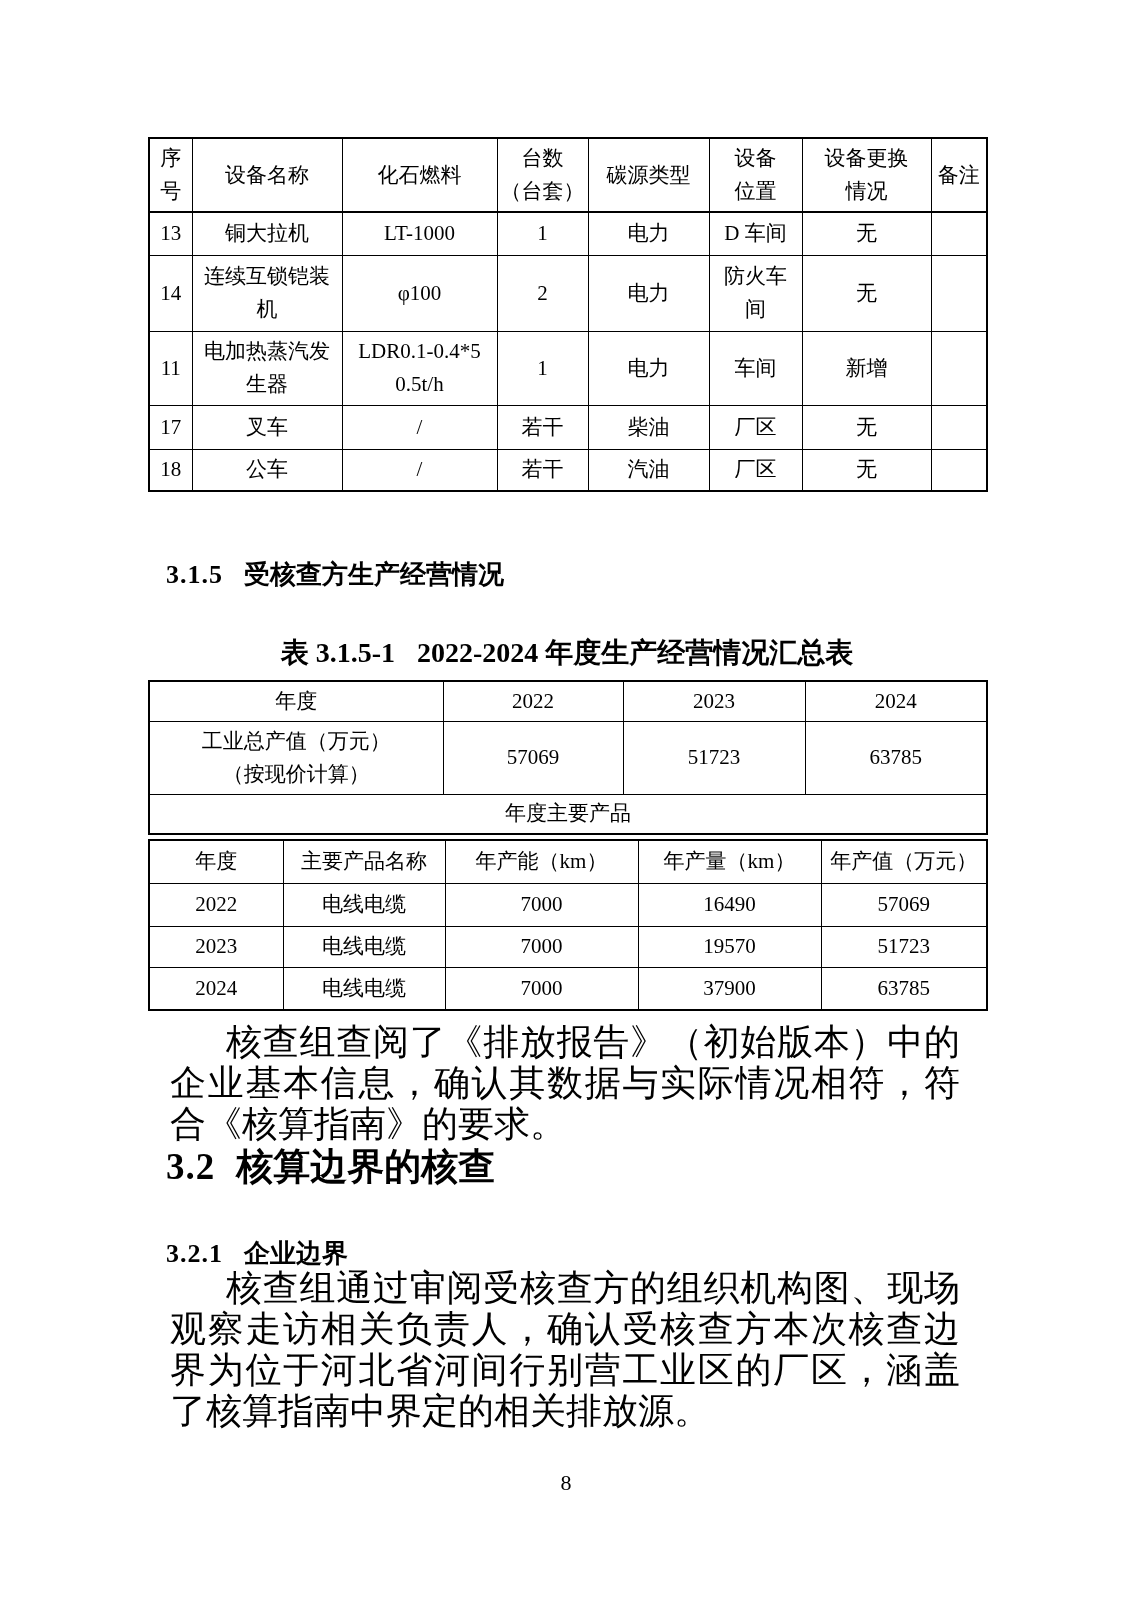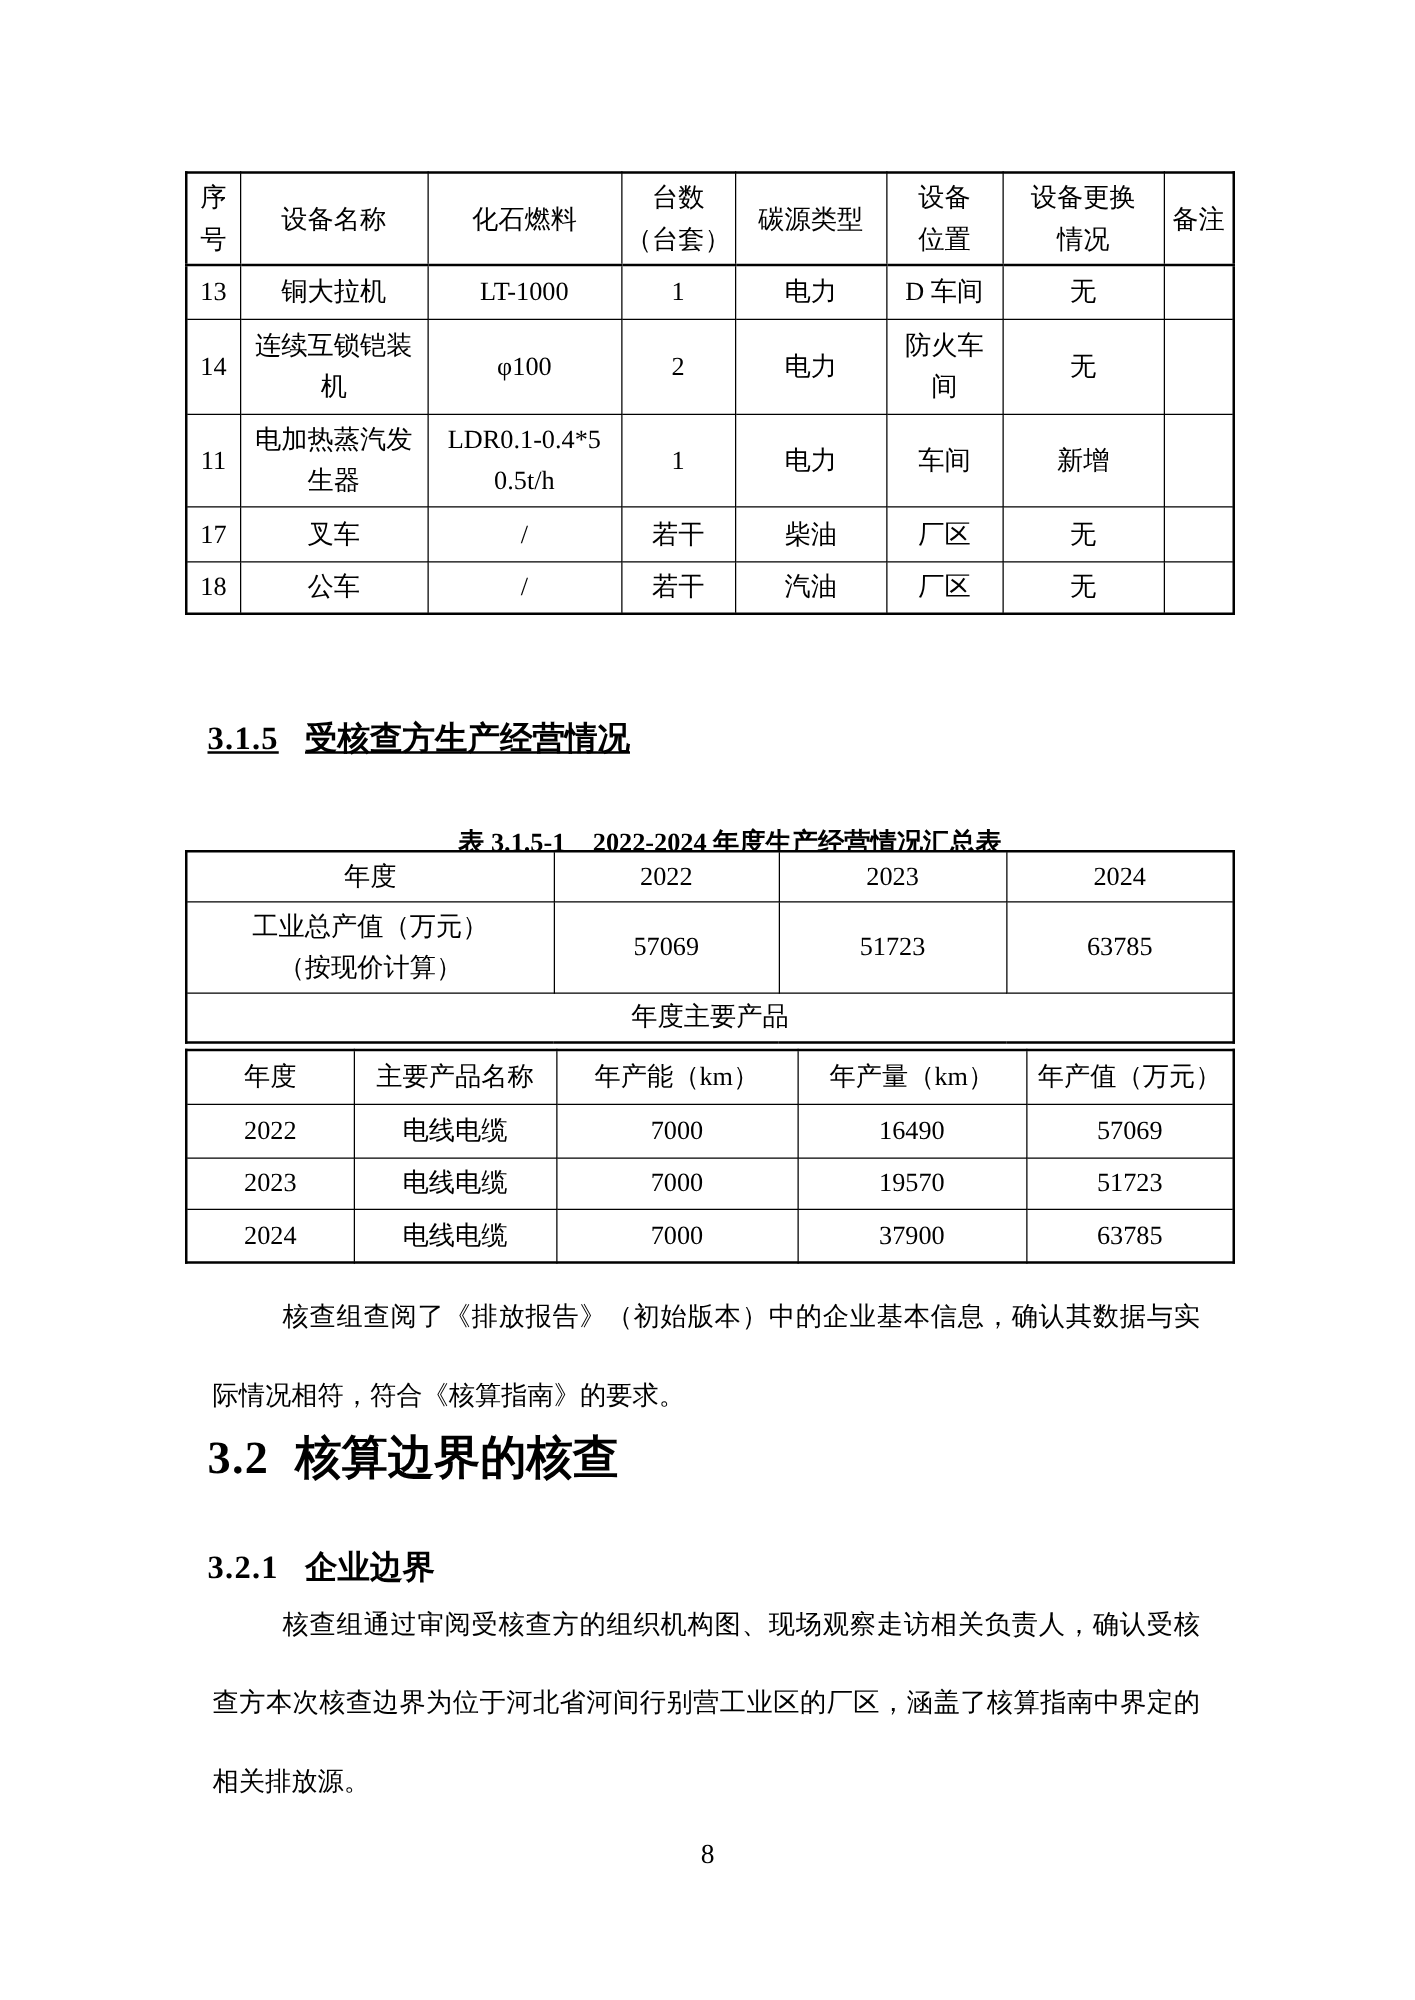--- a/index.html
+++ b/index.html
@@ -41,44 +41,43 @@
   
   .heading {
     position: absolute;
     left: 166px;
     font-weight: bold;
     font-size: 26px;
     line-height: 34px;
     white-space: nowrap;
   }
   .heading .num { margin-right: 21px; letter-spacing: 1px; }
-  #h-315 { top: 574px; text-decoration: underline; }
+  #h-315 { top: 558px; }
   #h-32  { top: 1145px; font-size: 37px; line-height: 44px; }
   #h-321 { top: 1237px; font-family: Liberation Serif, serif; }
 
   .table-caption {
     position: absolute;
-    left: 165px; top: 637px;
+    left: 148px; top: 637px;
     width: 838px;
     text-align: center;
     font-weight: bold;
-    font-size: 21px;
+    font-size: 28px;
     line-height: 32px;
     white-space: nowrap;
-    margin-top: 21px;
   }
   .table-caption .cap-label { margin-right: 22px; }
 
   
   .par {
     position: absolute;
     left: 170px;
     width: 790px;
-    font-size: 21px;
-    line-height: 63px;
+    font-size: 36px;
+    line-height: 41px;
     text-align: justify;
     text-indent: 56px;
     letter-spacing: 0;
   }
   #par-1 { top: 1022px; }
   #par-2 { top: 1268px; }
 
   
   .page-number {
     position: absolute;

